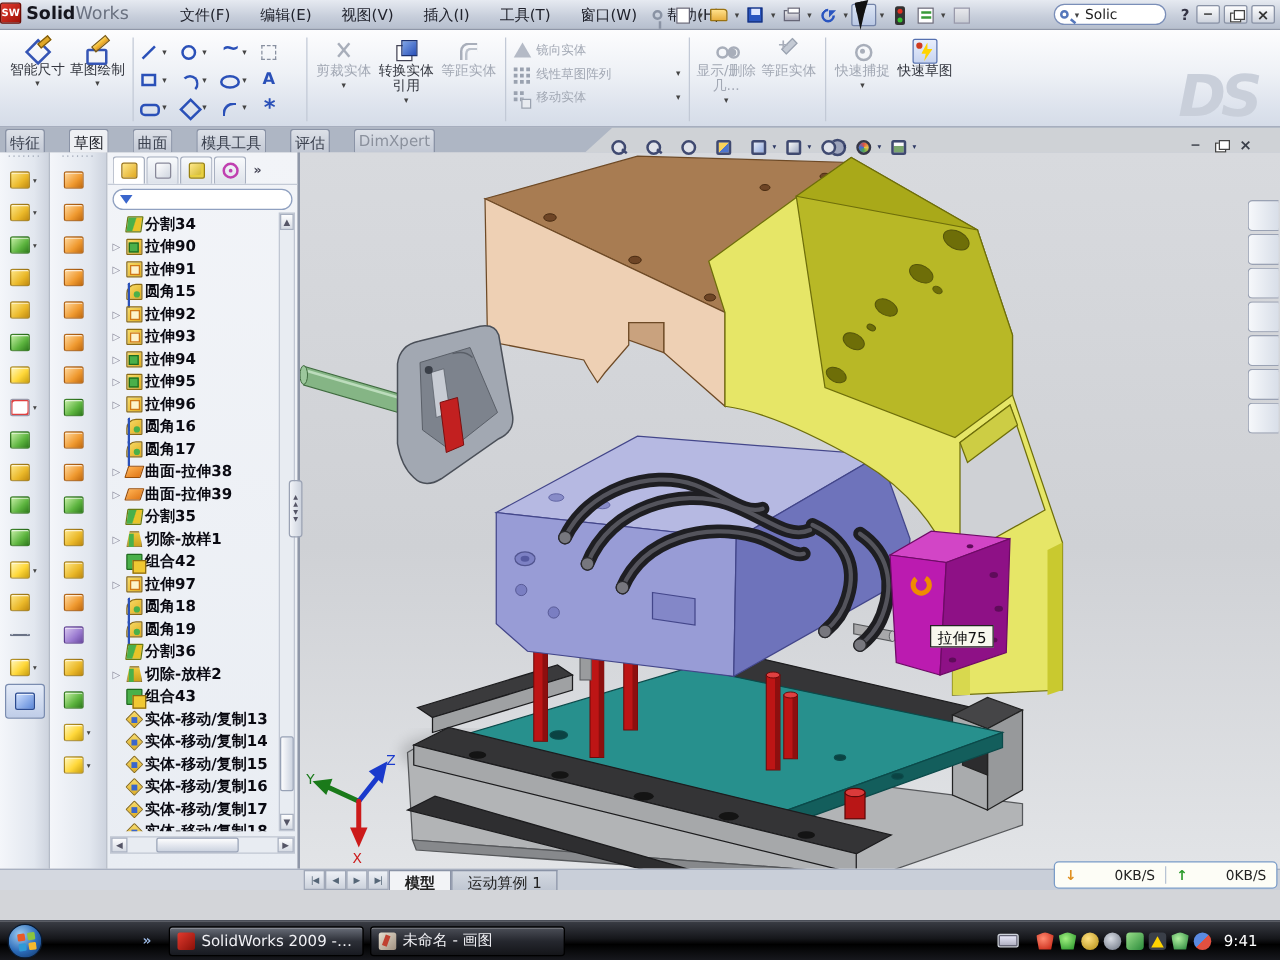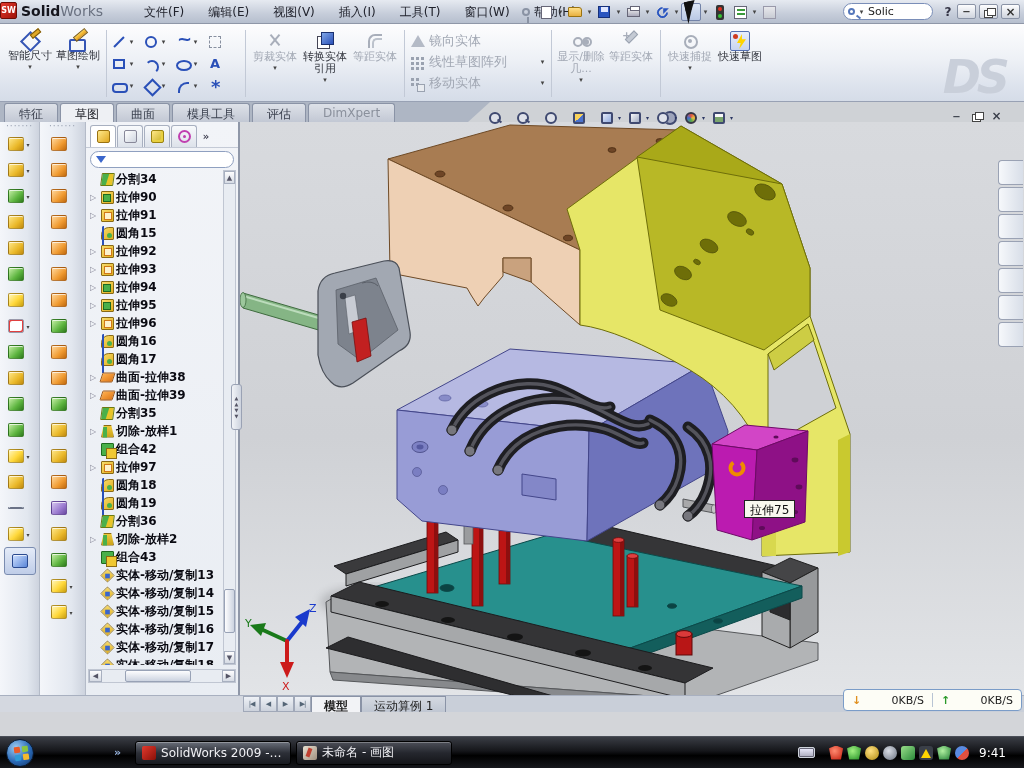--- a/index.html
+++ b/index.html
@@ -73,21 +73,21 @@
   .k-rect::before{content:"";inset:3px 2px;border:2px solid #2a50b8;}
   .k-arc::before{content:"";left:2px;top:4px;width:10px;height:10px;border:2px solid transparent;border-top-color:#2a50b8;border-right-color:#2a50b8;border-radius:50%;}
   .k-ellipse::before{content:"";left:1px;top:4px;width:12px;height:7px;border:2px solid #2a50b8;border-radius:50%;}
   .k-text::before{content:"A";font-size:13px;font-weight:bold;left:3px;top:0;}
   .k-slot::before{content:"";left:1px;top:5px;width:12px;height:6px;border:2px solid #2a50b8;border-radius:4px;}
   .k-polygon::before{content:"";left:3px;top:3px;width:9px;height:9px;border:2px solid #2a50b8;transform:rotate(45deg);}
   .k-fillet::before{content:"";left:3px;top:4px;width:9px;height:9px;border-top:2px solid #2a50b8;border-left:2px solid #2a50b8;border-top-left-radius:9px;}
   .k-point::before{content:"*";font-size:18px;font-weight:bold;left:4px;top:-2px;}
   .rb-stack{width:50px;display:flex;flex-direction:column;align-items:center;padding-top:4px;}
   .rb-rows{display:flex;flex-direction:column;justify-content:flex-start;padding-top:5px;gap:3px;width:138px;}
-  .rb-row{display:flex;align-items:center;gap:4px;font-size:13px;}
+  .rb-row{display:flex;align-items:center;gap:4px;font-size:10px;}
   .rb-row .ric{width:16px;height:16px;margin:0;}
   .rb-row .lbl2{flex:1;}
   .ric{width:20px;height:20px;position:relative;margin:0 auto;}
   .ric-sketch::before{content:"";position:absolute;left:1px;top:9px;width:13px;height:9px;border:2px solid #3555b5;border-radius:2px;}
   .ric-sketch::after{content:"";position:absolute;left:5px;top:2px;width:13px;height:4px;background:linear-gradient(#ffd24a,#e09a20);border:1px solid #7c5a10;transform:rotate(-40deg);}
   .ric-dim::before{content:"";position:absolute;left:3px;top:4px;width:11px;height:11px;border:2px solid #3555b5;transform:rotate(45deg);}
   .ric-dim::after{content:"";position:absolute;left:10px;top:1px;width:9px;height:3px;background:#e0a828;border:1px solid #7c5a10;transform:rotate(-40deg);}
   .ric-trim::before,.ric-trim::after{content:"";position:absolute;left:9px;top:2px;width:2px;height:14px;background:#a8aeba;}
   .ric-trim::before{transform:rotate(40deg);}.ric-trim::after{transform:rotate(-40deg);}
   .ric-convert::before{content:"";position:absolute;left:2px;top:5px;width:11px;height:11px;background:#fff;border:1px solid #445;}
@@ -106,22 +106,22 @@
   .ric-snap::before{content:"";position:absolute;left:4px;top:4px;width:10px;height:10px;border:2px solid #a8aeba;border-radius:50%;}
   .ric-snap::after{content:"";position:absolute;left:8px;top:8px;width:4px;height:4px;background:#a8aeba;border-radius:50%;}
   .ric-quick{background:linear-gradient(#e8eefc,#c8d4f0);border:1px solid #5570b0;border-radius:2px;}
   .ric-quick::before{content:"";position:absolute;left:6px;top:2px;width:9px;height:15px;background:#ffd400;
      clip-path:polygon(55% 0,0 60%,40% 60%,25% 100%,100% 35%,55% 35%);}
   .ric-quick::after{content:"";position:absolute;left:2px;top:2px;width:5px;height:5px;background:#d03a20;border-radius:50%;}
   .watermark{position:absolute;right:18px;top:26px;font-size:46px;font-style:italic;font-weight:bold;color:#c9cfda;letter-spacing:-4px;}
 
   
   .tabrow{position:absolute;left:0;top:102px;width:1024px;height:20px;background:#aeb6c4;display:flex;align-items:flex-end;padding-left:4px;}
-  .ctab{height:19px;padding:2px 14px;font-size:12px;color:#3c4250;background:linear-gradient(#dde1e8,#c2c8d4);
-     border:1px solid #8a93a6;border-bottom:none;border-radius:3px 3px 0 0;margin-right:2px;}
+  .ctab{height:19px;padding:2px 3px;font-size:12px;color:#3c4250;background:linear-gradient(#dde1e8,#c2c8d4);
+     border:1px solid #8a93a6;border-bottom:none;border-radius:3px 3px 0 0;margin-right:19px;}
   .ctab.k-active{background:#eef0f4;color:#1c1e26;position:relative;z-index:2;}
   .ctab.k-dim{color:#8a909c;}
   .tabrow-void{position:absolute;left:468px;top:0;width:556px;height:20px;background:#cfd2d6;clip-path:polygon(22px 0,100% 0,100% 100%,0 100%);}
 
   
   .main{position:absolute;left:0;top:122px;width:1024px;height:573px;display:flex;}
   .ltcol{height:573px;background:linear-gradient(90deg,#f4f6fa,#e2e7ef 70%,#cdd3de);border-right:1px solid #b4bbc8;
      display:flex;flex-direction:column;align-items:center;padding-top:2px;}
   .ltcol1{width:40px;}
   .ltcol2{width:46px;}

